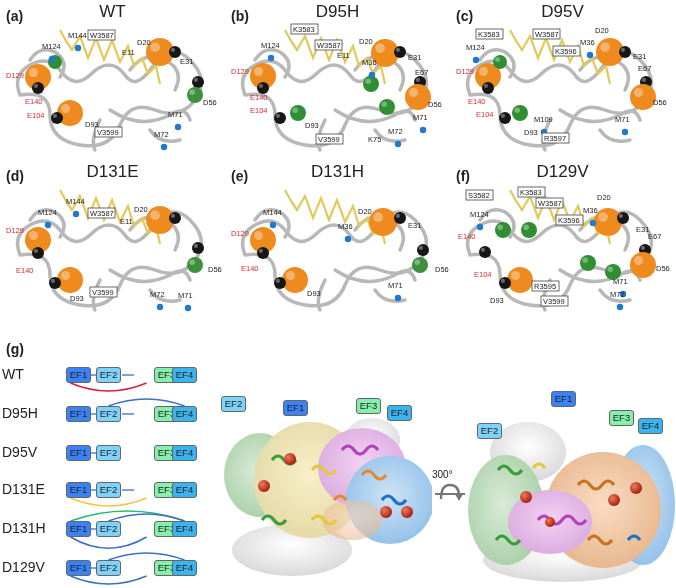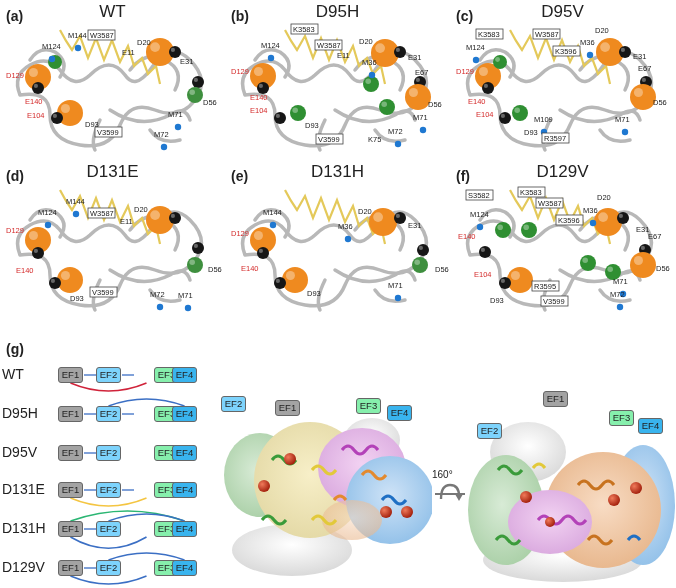--- a/index.html
+++ b/index.html
@@ -8,21 +8,21 @@
   .panel { position:absolute; width:225px; height:155px; }
   .panel-letter { position:absolute; left:6px; top:8px; font-weight:bold; font-size:14px; }
   .panel-title { position:absolute; left:0; width:225px; top:2px; text-align:center; font-size:17px; }
   .panel svg { position:absolute; left:0; top:0; }
   .lbl { font-family:"Liberation Sans", sans-serif; font-size:7.5px; fill:#222; }
   .lbl.red { fill:#d42a2a; }
   .boxlbl { font-family:"Liberation Sans", sans-serif; font-size:7.5px; fill:#222; }
   .g-letter { position:absolute; left:6px; top:341px; font-weight:bold; font-size:14px; }
   .row-label { position:absolute; left:2px; font-size:14px; color:#222; }
   .ef { position:absolute; width:23px; height:14px; border:1px solid #666; border-radius:3px; font-size:9.5px; text-align:center; line-height:14px; color:#222; box-sizing:content-box; }
-  .ef1 { background:#a3a3a3; }
+  .ef1 { background:#3b82f6;margin-left:8px; }
   .ef2 { background:#7dd3fc; }
   .ef3 { background:#86efac;margin-left:20px; }
   .ef4 { background:#39b4ee; }
   .surf-tag { position:absolute; width:23px; height:14px; border:1px solid #666; border-radius:3px; font-size:9.5px; text-align:center; line-height:14px; color:#222; }
   .rot { position:absolute; left:432px; top:469px; font-size:10px; color:#222; }
 </style>
 </head>
 <body>
 
 <div id="panels">
@@ -451,21 +451,21 @@
     <circle cx="42" cy="106" r="6" fill="url(#gR)"></circle>
     <circle cx="164" cy="132" r="6" fill="url(#gR)"></circle>
     <circle cx="185" cy="132" r="6" fill="url(#gR)"></circle>
   </svg>
 </div>
 <div class="surf-tag ef2" style="left:221px;top:396px;">EF2</div>
 <div class="surf-tag ef1" style="left:275px;top:400px;">EF1</div>
 <div class="surf-tag ef3" style="left:336px;top:398px;">EF3</div>
 <div class="surf-tag ef4" style="left:387px;top:405px;">EF4</div>
 
-<div class="rot">160°</div>
+<div class="rot">300°</div>
 <svg class="abs" style="left:432px;top:482px;" width="36" height="20">
   <line x1="3" y1="12" x2="33" y2="12" stroke="#777" stroke-width="2"></line>
   <path d="M9 17 Q9 3 18 3 Q27 3 27 14" stroke="#777" stroke-width="2.4" fill="none"></path>
   <path d="M23 12 L27 19 L31 12 Z" fill="#777"></path>
 </svg>
 
 <div class="abs" style="left:468px;top:410px;width:208px;height:175px;">
   <svg width="208" height="175">
     <ellipse cx="95" cy="150" rx="80" ry="22" fill="url(#gW)"></ellipse>
     <ellipse cx="60" cy="42" rx="38" ry="30" fill="url(#gW)"></ellipse>

